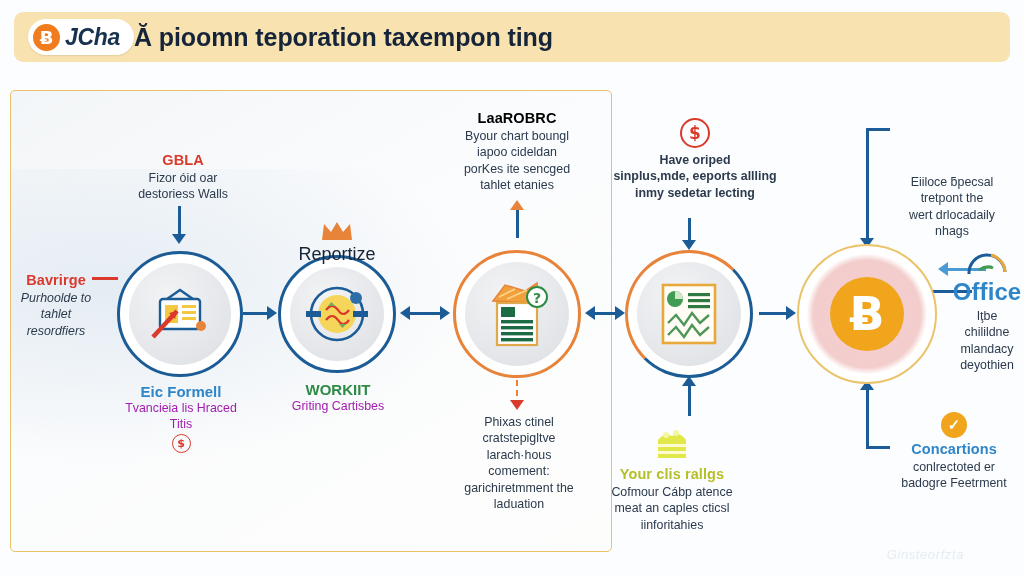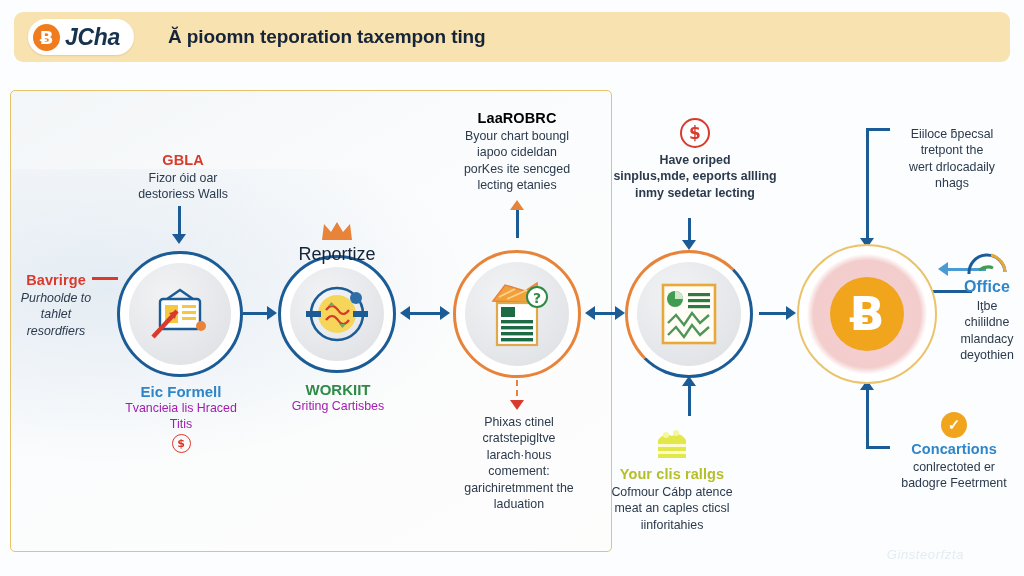--- a/index.html
+++ b/index.html
@@ -41,22 +41,21 @@
     display: flex; align-items: center; justify-content: center;
     font-family: "DejaVu Sans", sans-serif;
   }
   .logo-word {
     margin-left: 5px;
     font-size: 23px; font-weight: bold; font-style: italic;
     color: #17324f;
     letter-spacing: -.3px;
   }
   .header-title {
-    margin-left: 34px;
-    font-size: 19px; font-weight: bold;
+    font-size: 25px; font-weight: bold;
     color: #16243a;
     letter-spacing: -.1px;
   }
 
   
   .gold-panel {
     position: absolute;
     left: 10px; top: 90px;
     width: 602px; height: 462px;
     border: 1.6px solid #e8c266;
@@ -349,21 +348,21 @@
     <div class="note-h c-red">GBLA</div>
     <div class="note-b" style="white-space:pre-line;">Fizor óid oar
 destoriess Walls</div>
   </div>
 
   <div class="note ctr" style="left:436px; top:110px; width:162px;">
     <div class="note-h c-gold">LaaROBRC</div>
     <div class="note-b" style="white-space:pre-line;">Byour chart boungl
 iapoo cideldan
 porKes ite sencged
-lecting etanies</div>
+tahlet etanies</div>
   </div>
 
   <div class="note ctr" style="left:440px; top:414px; width:158px;">
     <div class="note-b" style="white-space:pre-line;">Phixas ctinel
 cratstepigltve
 larach·hous
 comement:
 garichiretmment the
 laduation</div>
   </div>
@@ -387,35 +386,35 @@
         <circle cx="24" cy="5" r="3" fill="#f4f7a0"></circle>
       </svg>
     </div>
     <div class="note-h c-olive">Your clis rallgs</div>
     <div class="note-b" style="white-space:pre-line;">Cofmour Cábp atence
 meat an caples cticsl
 iinforitahies</div>
   </div>
 
   <div class="note ctr" style="left:884px; top:126px; width:136px;">
-    <div class="note-b" style="white-space:pre-line;">Eiiloce ƃpecsal
+    <div class="note-b" style="white-space:pre-line;margin-top:48px;">Eiiloce ƃpecsal
 tretpont the
 wert drlocadaily
 nhags</div>
   </div>
 
   <div class="note ctr" style="left:950px; top:252px; width:74px;">
     <div class="flex-c">
       <svg width="44" height="26" viewBox="0 0 44 26">
         <path d="M4 22 A18 18 0 0 1 40 20" fill="none" stroke="#1c5c96" stroke-width="3"></path>
         <path d="M26 3 A18 18 0 0 1 40 20" fill="none" stroke="#e8a93a" stroke-width="3"></path>
         <path d="M14 18 q8 -5 14 -2" fill="none" stroke="#3f9c52" stroke-width="3"></path>
       </svg>
     </div>
-    <div class="note-h c-blue2" style="font-size:16px;">Office</div>
+    <div class="note-h c-blue2" style="font-size:24px;">Office</div>
     <div class="note-b" style="white-space:pre-line;">Iţbe
 chilildne
 mlandacy
 deyothien</div>
   </div>
 
   <div class="note ctr" style="left:884px; top:412px; width:140px;">
     <div class="flex-c" style="margin-bottom:3px;">
       <div class="mini-dot">✓</div>
     </div>

